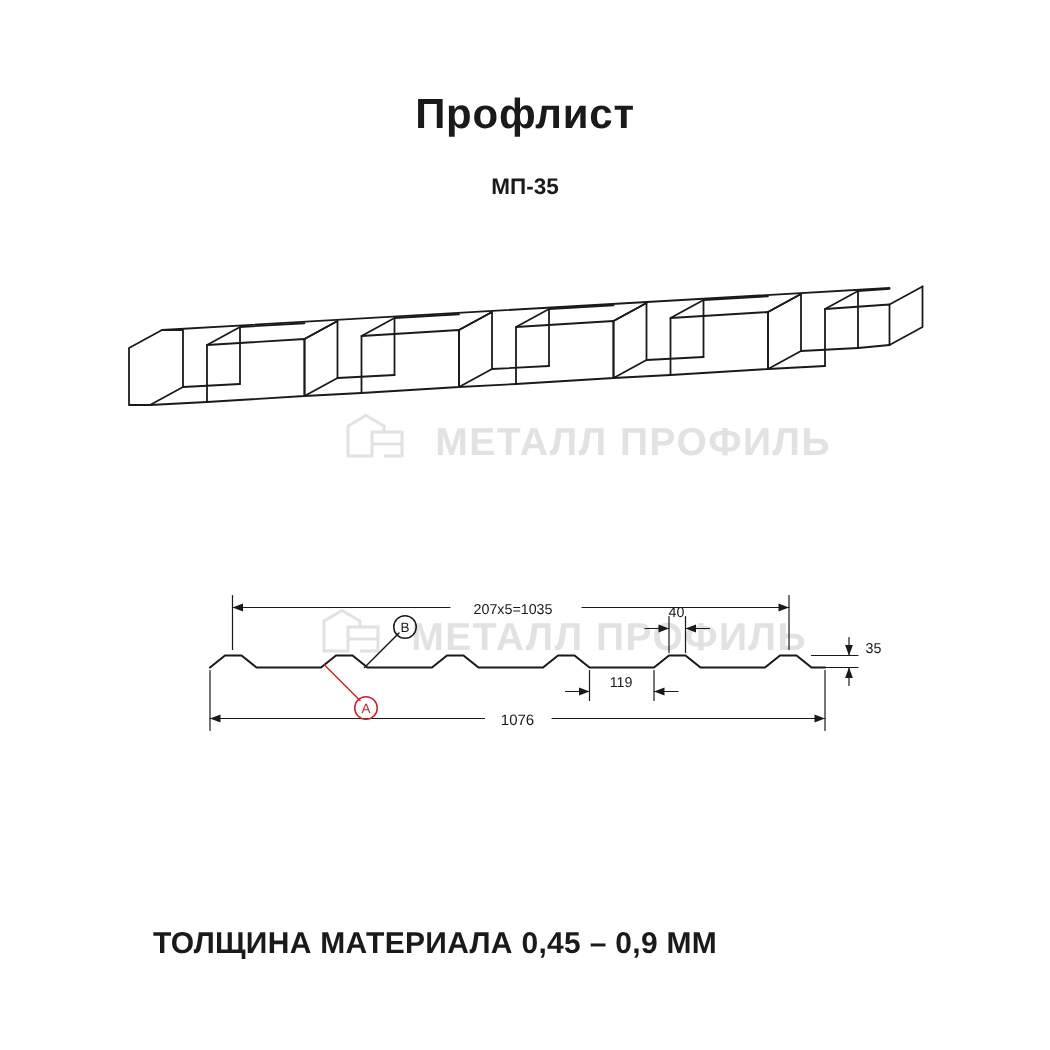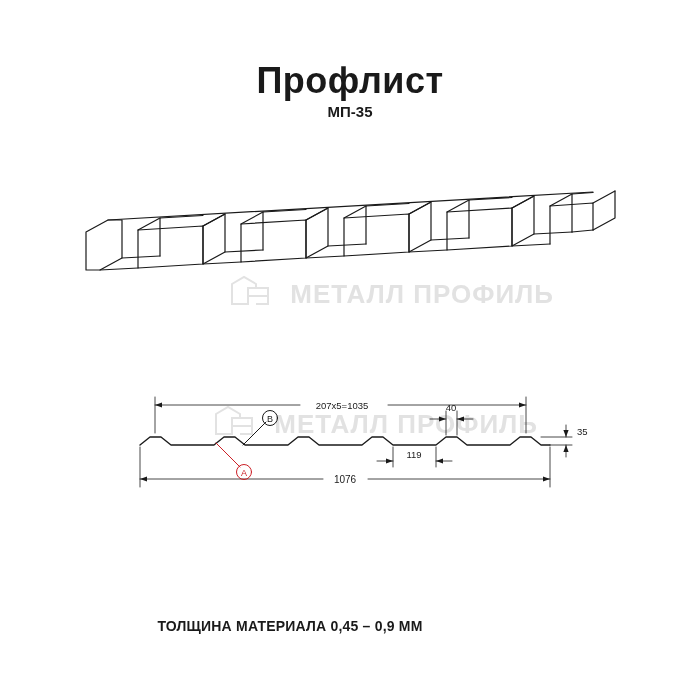--- a/index.html
+++ b/index.html
@@ -17,28 +17,28 @@
     overflow: hidden;
   }
 
   
   .title {
     position: absolute;
     top: 60px;
     left: 0;
     width: 700px;
     text-align: center;
-    font-size: 36px;
+    font-size: 28px;
     font-weight: bold;
     letter-spacing: 0.5px;
     color: #1a1a1a;
   }
   .subtitle {
     position: absolute;
-    top: 103px;
+    top: 116px;
     left: 0;
     width: 700px;
     text-align: center;
     font-size: 15px;
     font-weight: bold;
     color: #1a1a1a;
   }
 
   
   .watermark {
@@ -71,21 +71,21 @@
   #iso-view { left: 78px; top: 170px; }
   #section-view { left: 130px; top: 375px; text-decoration: underline; }
 
   
   .footer {
     position: absolute;
     top: 618px;
     left: 0;
     width: 580px;
     text-align: center;
-    font-size: 14px;
+    font-size: 20px;
     font-weight: bold;
     letter-spacing: 0.2px;
     color: #1a1a1a;
   }
 </style>
 </head>
 <body>
 
 <div id="page">
 

